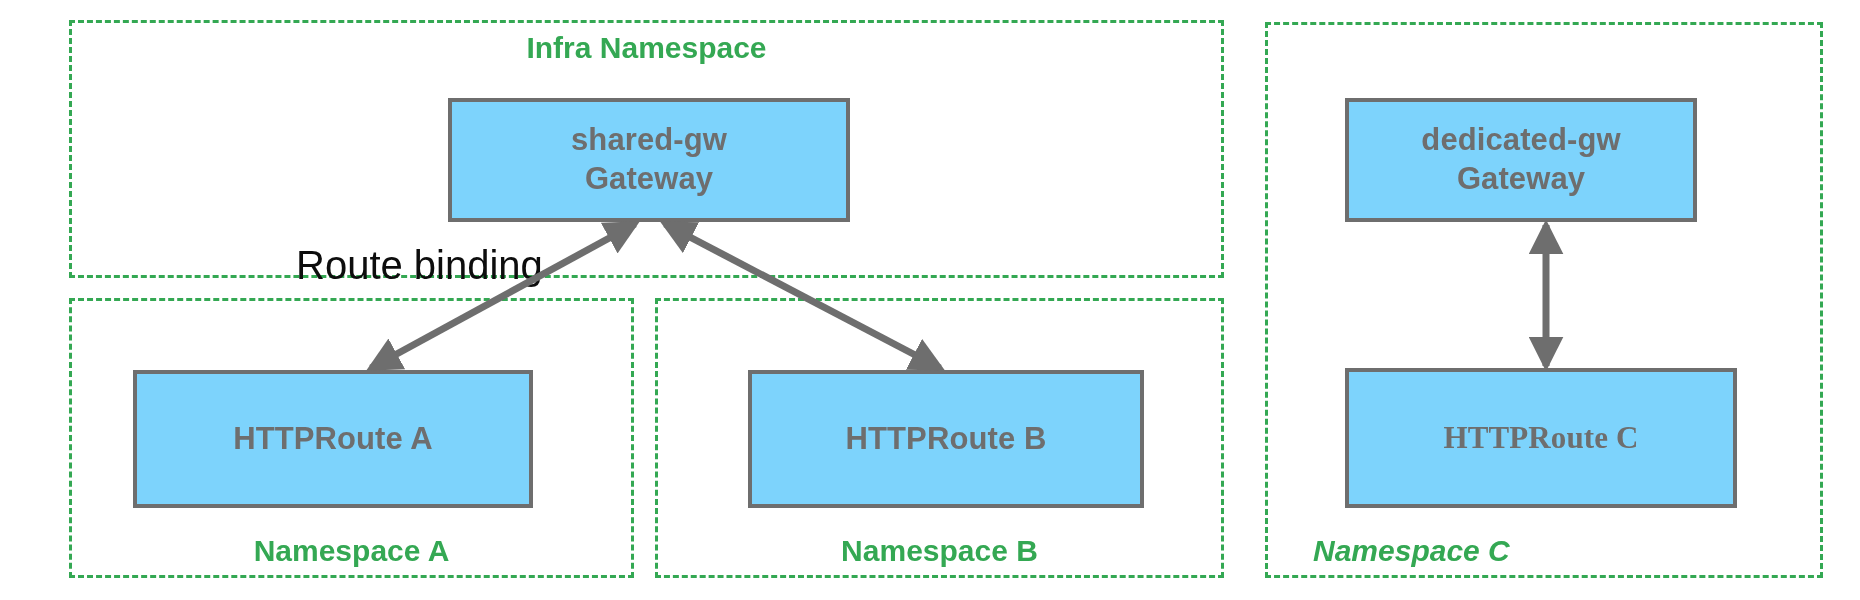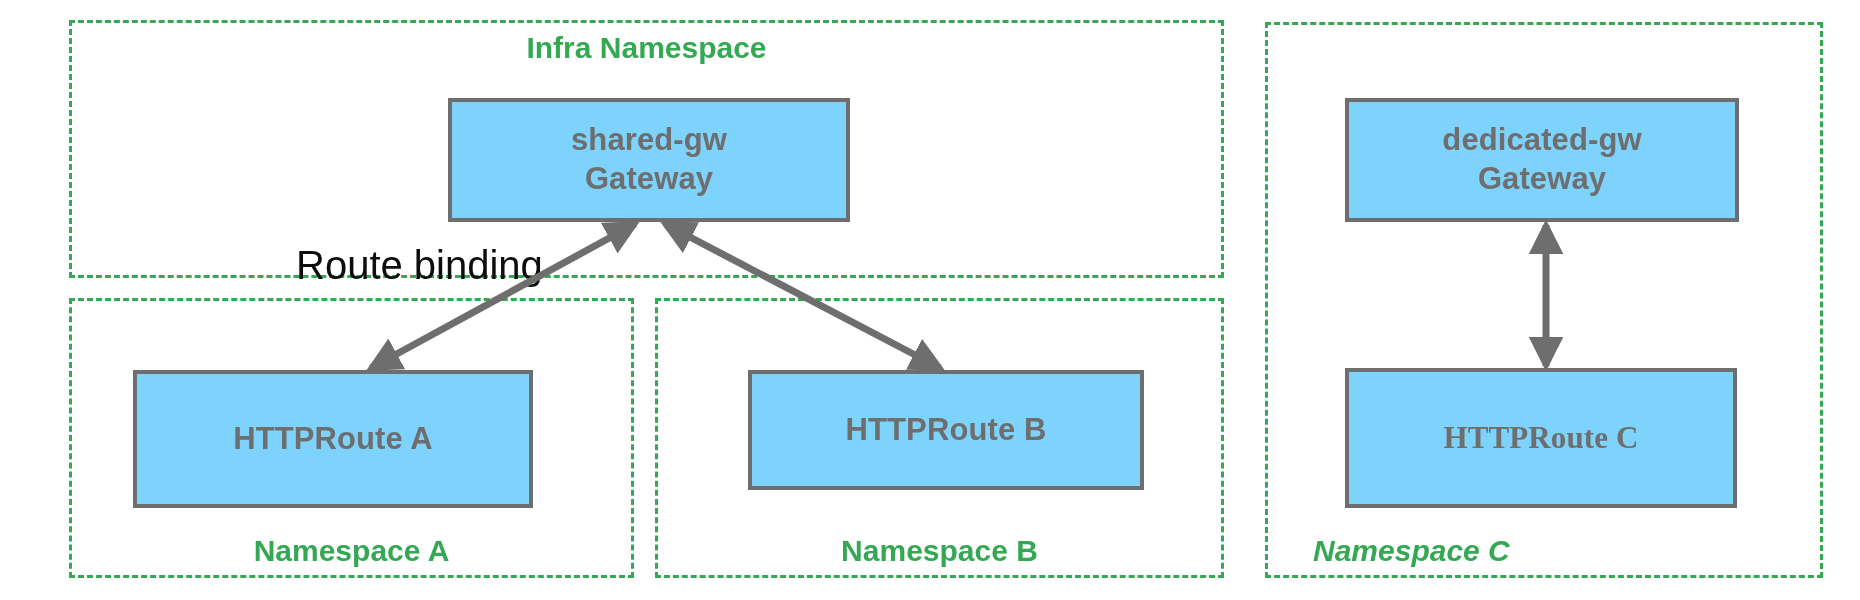--- a/index.html
+++ b/index.html
@@ -90,32 +90,32 @@
 
   <div class="ns-label" style="left:1313px; top:536px; width:558px; text-align:left;font-style:italic;">Namespace C</div>
 
   <div class="res-box" style="left:448px; top:98px; width:402px; height:124px;">
     <div>
       <span>shared-gw</span>
       <span class="line2">Gateway</span>
     </div>
   </div>
 
-  <div class="res-box" style="left:1345px; top:98px; width:394px; height:124px;">
+  <div class="res-box" style="left:1345px; top:98px; width:352px; height:124px;">
     <div>
       <span>dedicated-gw</span>
       <span class="line2">Gateway</span>
     </div>
   </div>
 
   <div class="res-box" style="left:133px; top:370px; width:400px; height:138px;">
     <span>HTTPRoute A</span>
   </div>
 
-  <div class="res-box" style="left:748px; top:370px; width:396px; height:120px;text-align:center;">
+  <div class="res-box" style="left:748px; top:370px; width:396px; height:138px;text-align:center;">
     <span>HTTPRoute B</span>
   </div>
 
   <div class="res-box" style="left:1345px; top:368px; width:392px; height:140px;font-family:Liberation Serif, serif;">
     <span>HTTPRoute C</span>
   </div>
 
   <div class="edge-label" style="left:296px; top:245px;">Route binding</div>
 
   <svg id="arrows" viewBox="0 0 1860 600" xmlns="http://www.w3.org/2000/svg">

